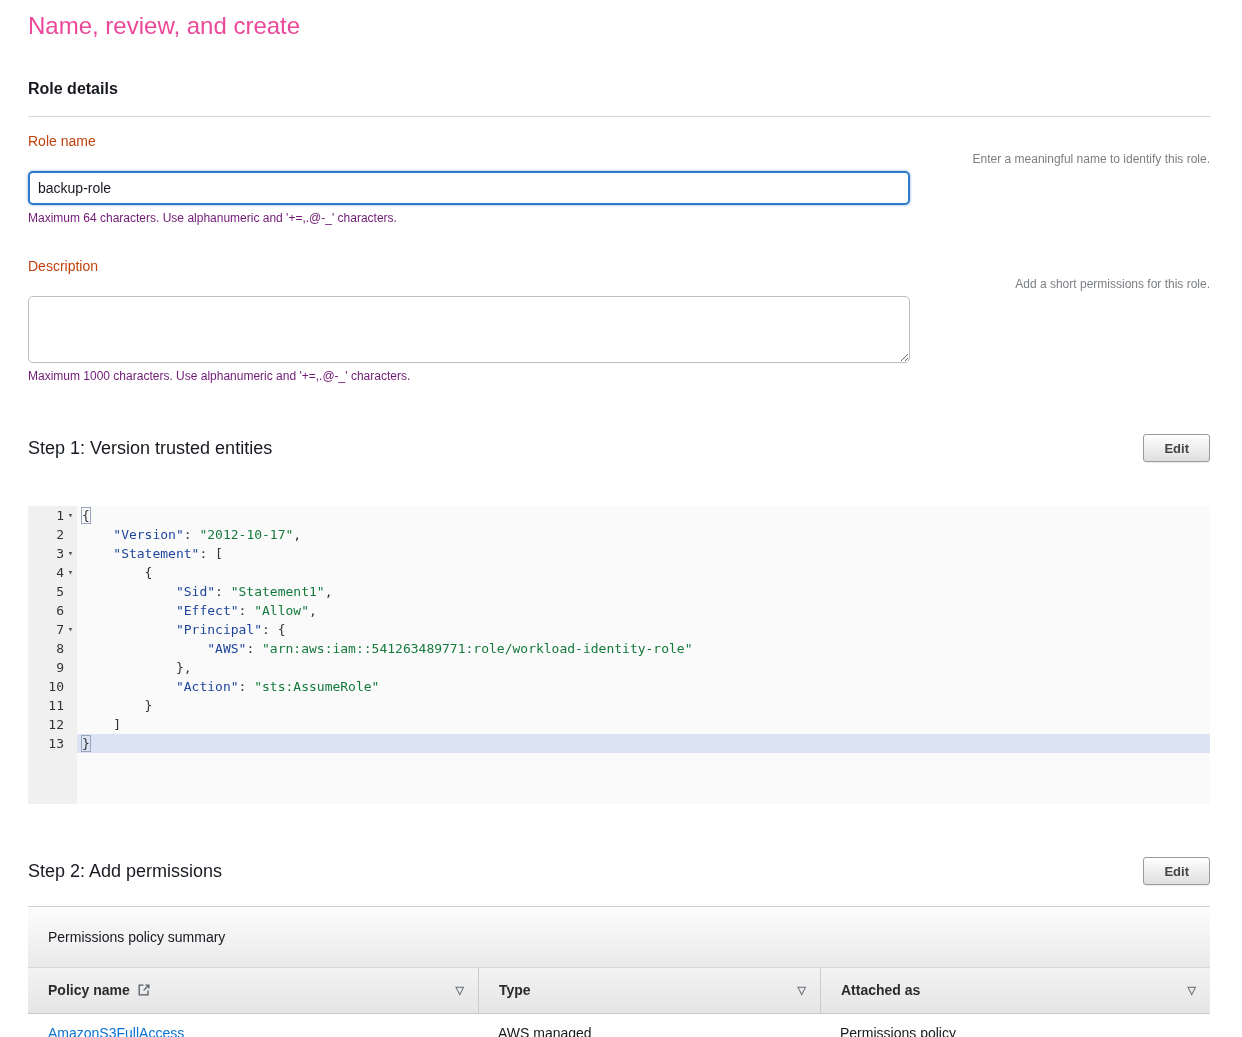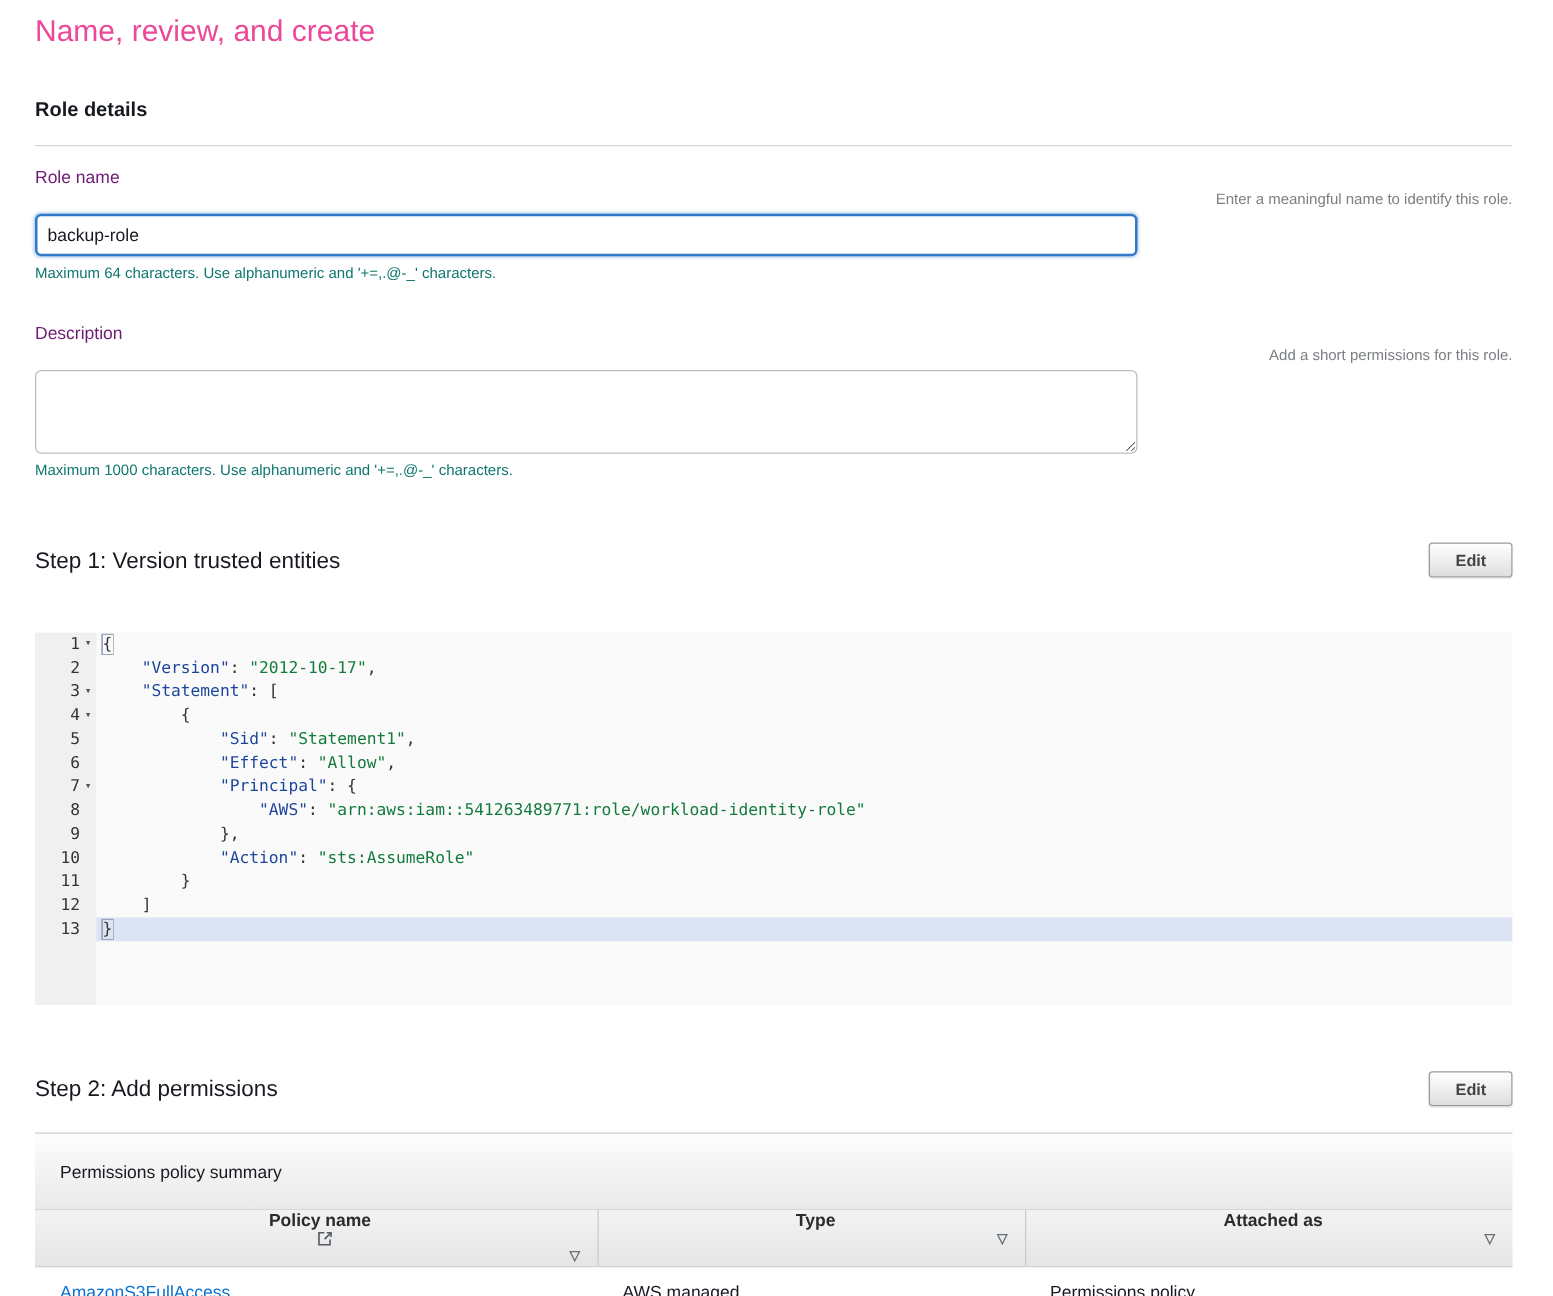--- a/index.html
+++ b/index.html
@@ -8,24 +8,24 @@
     width:1242px; height:1037px; overflow:hidden;
     background:#ffffff; color:#16191f;
     font-family:"Liberation Sans", sans-serif; font-size:14px;
   }
   .content { padding:0 32px 0 28px; }
 
   
   .page-title { font-size:24px; font-weight:400; line-height:32px; margin:10px 0 0; color:#ec4899; }
   .section-heading { font-size:16px; font-weight:700; margin:38px 0 0; color:#16191f; }
   .divider { border:none; border-top:1px solid #d5d5d5; margin:18px 0 0; }
-  .field-label { font-size:14px; color:#701a75; margin-top:16px; }
+  .field-label { font-size:14px; color:#c2410c; margin-top:16px; }
   .field-label.desc { margin-top:33px; }
   .field-help { font-size:12px; color:#7b7f83; margin-top:3px;text-align:right; }
-  .field-constraint { font-size:12px; color:#0f766e; margin-top:6px; }
+  .field-constraint { font-size:12px; color:#701a75; margin-top:6px; }
 
   
   .text-input {
     display:block; margin-top:5px; width:882px; height:34px;
     border:2px solid #3079c8; border-radius:5px; outline:none;
     box-shadow:0 0 2px 1px rgba(48,121,200,0.30);
     font-family:"Liberation Sans", sans-serif; font-size:14px; color:#16191f;
     padding:0 8px; background:#fff;
   }
   .textarea {
@@ -76,21 +76,21 @@
   .panel-header {
     height:61px; border-top:1px solid #cfcfcf;
     background:linear-gradient(180deg,#fdfdfd 0%,#e9e9e9 100%);
     display:flex; align-items:center; padding:0 20px; font-size:14px; color:#16191f;
   }
   .grid-header {
     display:flex; height:47px;
     border-top:1px solid #d6d6d6; border-bottom:1px solid #c8c8c8;
     background:linear-gradient(180deg,#f3f3f3 0%,#e5e5e5 100%);
   }
-  .gh-col { display:flex; align-items:center; padding:0 14px 0 20px; font-weight:700; font-size:14px; color:#2b2b2b;flex-direction:column; }
+  .gh-col { display:flex; align-items:center; padding:0 14px 0 20px; font-weight:700; font-size:14px; color:#2b2b2b; }
   .gh-col .filter { margin-left:auto; font-size:11px; color:#687078; cursor:pointer; }
   .col-1 { width:450px; min-width:450px; }
   .col-2 { width:342px; min-width:342px; }
   .col-3 { flex:1; }
   .gh-col.col-2, .gh-col.col-3 { border-left:1px solid #cbcbcb; }
   .ext-link-icon { margin-left:7px; display:inline-flex; }
   .grid-row { display:flex; height:40px; align-items:center; background:#fff; border-bottom:2px solid #a2a2a2; }
   .gr-cell { padding:0 14px 0 20px; font-size:14px; color:#16191f; display:flex; align-items:center; }
   .policy-link { color:#0972d3; text-decoration:none; cursor:pointer; }
 </style>

